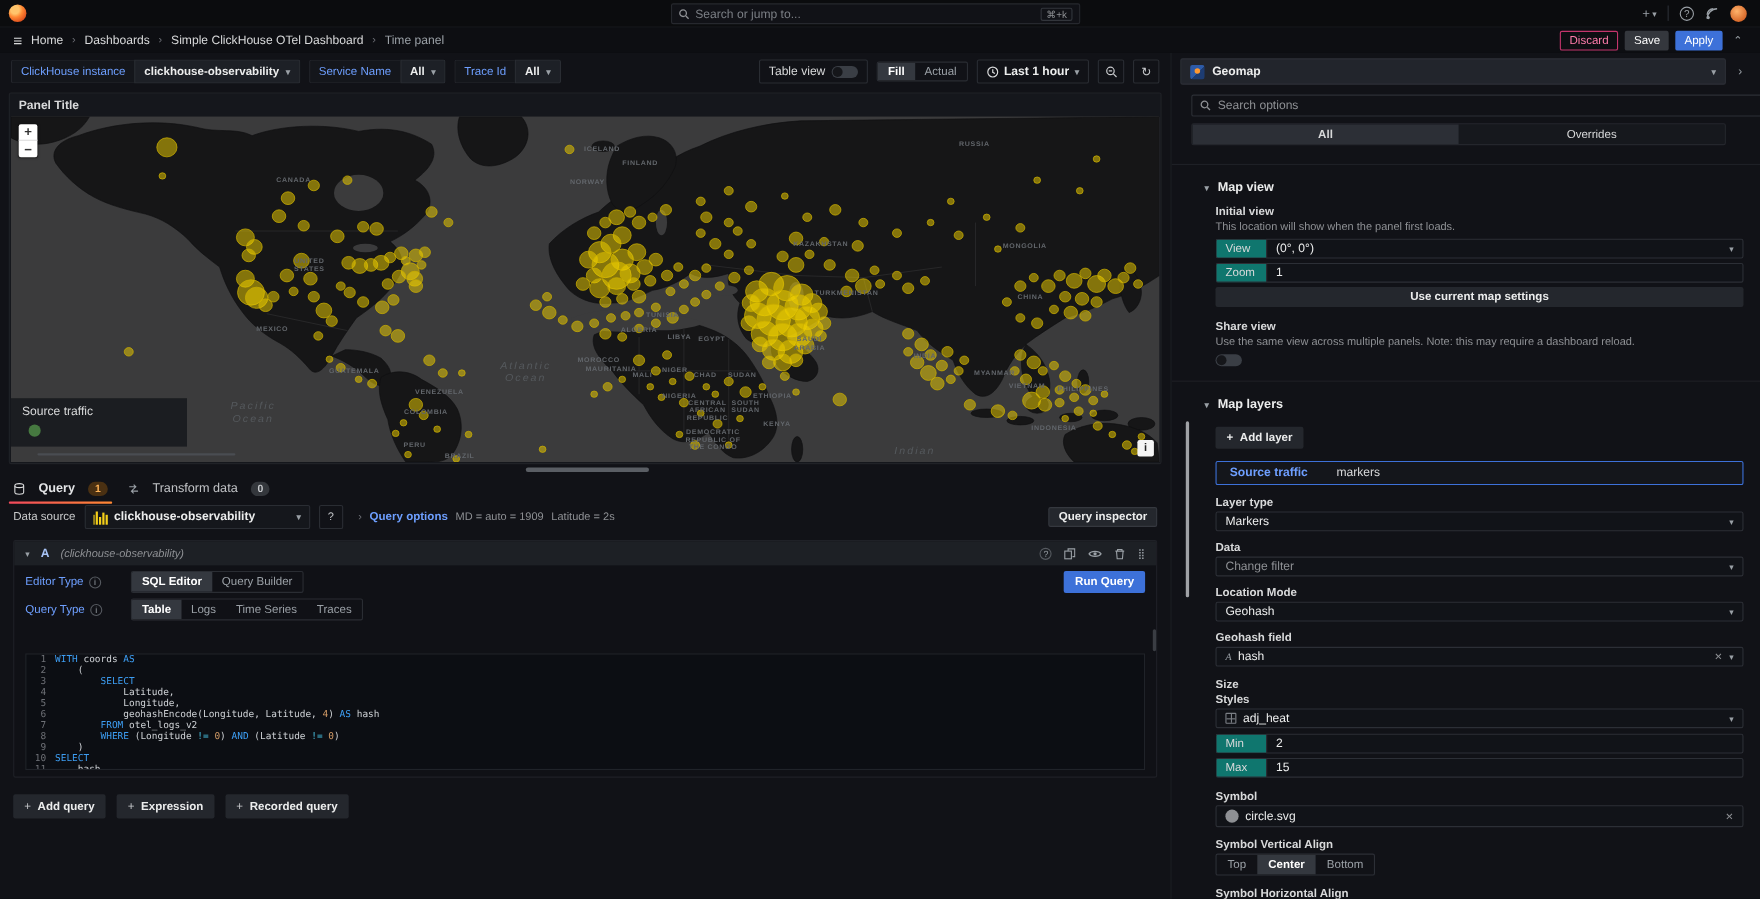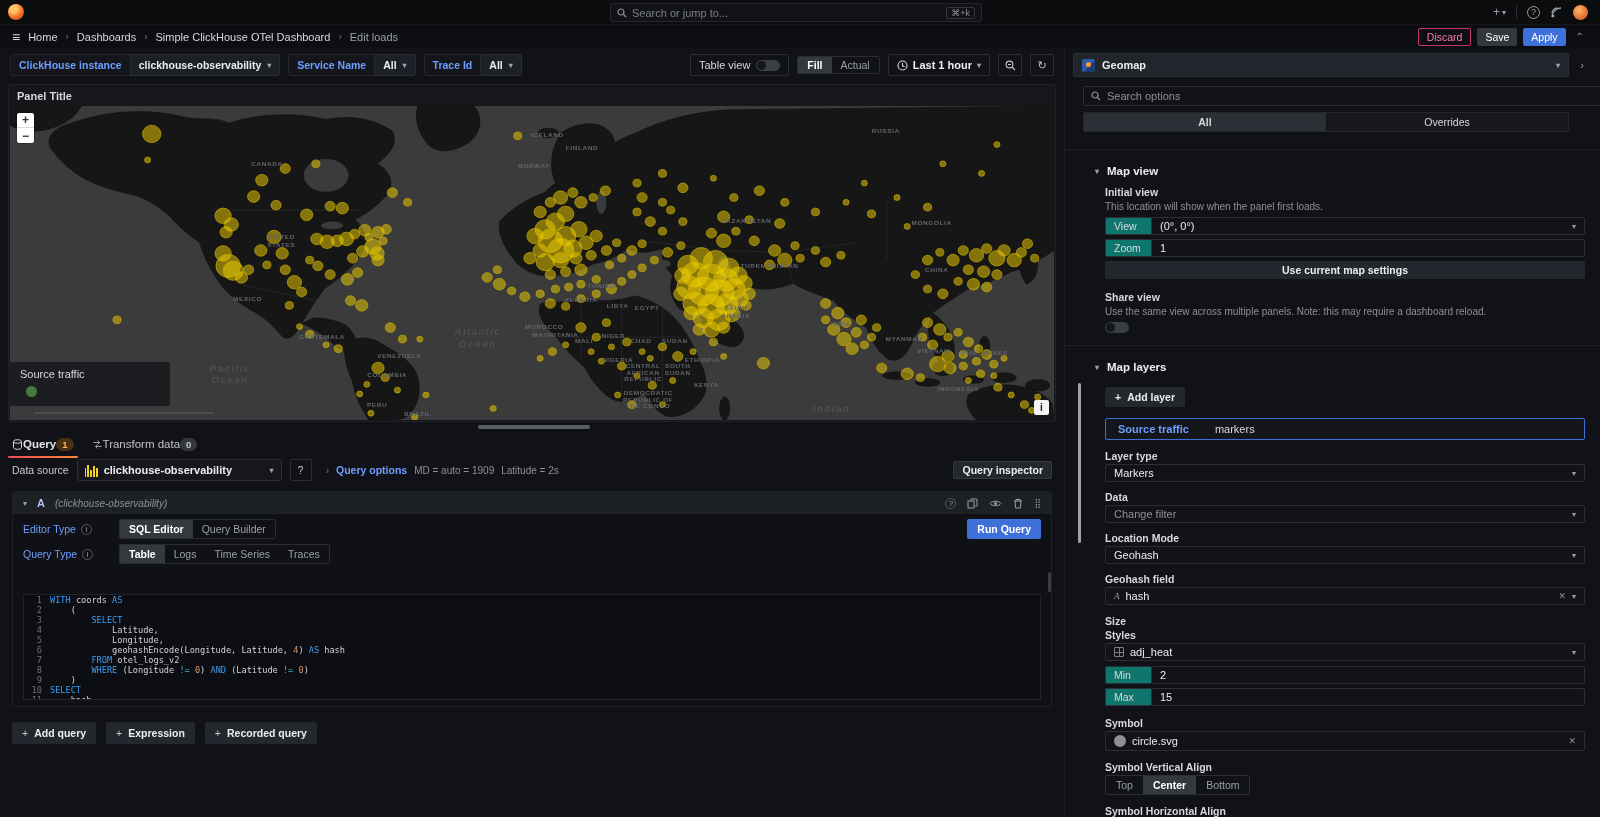--- a/index.html
+++ b/index.html
@@ -27,21 +27,21 @@
   .btn-discard { border:1px solid #c4356c; color:#ff7cab; background:transparent;text-align:center; }
   .btn-save { background:#34373d; color:#fff; }
   .btn-apply { background:#3d71d9; color:#fff; }
   .nav-collapse { color:#9aa0a6; font-size:10px; padding:0 4px;}
 
   
   .main { position:absolute; left:0; top:48px; width:1064px; height:769px; background:#111217; }
 
   .filterbar { position:absolute; left:0; top:0; width:100%; height:34px; display:flex; align-items:center; padding:0 10px; gap:8px; }
   .chip-group { display:flex; align-items:stretch; height:22px; border-radius:2px; overflow:hidden; }
-  .chip-label { background:#14161b; color:#6e9fff; display:flex; align-items:center; padding:0 8px; font-size:10.5px; border:1px solid #24262c; border-right:none; border-radius:2px 0 0 2px;font-weight:bold;}
+  .chip-label { background:#14161b; color:#6e9fff; display:flex; align-items:center; padding:0 8px; font-size:10.5px; border:1px solid #24262c; border-right:none; border-radius:2px 0 0 2px;}
   .chip-value { background:#1d2026; color:#eceded; font-weight:bold; display:flex; align-items:center; gap:6px; padding:0 8px; font-size:10.5px; border:1px solid #2a2d33; border-radius:0 2px 2px 0;}
   .fb-right { margin-left:auto; display:flex; align-items:center; gap:8px; }
   .tableview { display:flex; align-items:center; gap:6px; border:1px solid #2a2d33; border-radius:2px; height:22px; padding:0 8px; color:#d8d9da; }
   .toggle { width:24px; height:11px; border-radius:6px; background:#3a3e45; position:relative; }
   .toggle::after { content:""; position:absolute; left:1px; top:1px; width:9px; height:9px; border-radius:50%; background:#15161a; }
   .seg-group { display:flex; border:1px solid #2a2d33; border-radius:2px; height:18px; overflow:hidden;}
   .seg { display:flex; align-items:center; padding:0 9px; color:#9aa0a6; font-size:10.5px; }
   .seg.active { background:#34383f; color:#fff; font-weight:bold; }
   .timepicker { display:flex; align-items:center; gap:5px; border:1px solid #2a2d33; border-radius:2px; height:22px; padding:0 8px; color:#eceded; font-weight:bold;}
   .sq-btn { border:1px solid #2a2d33; border-radius:2px; height:22px; width:24px; display:flex; align-items:center; justify-content:center; color:#c7c9cc;}
@@ -58,21 +58,21 @@
   .legend-title { font-size:11px; color:#d8d9da; }
   .legend-dot { width:11px; height:11px; border-radius:50%; background:#4e8a45; opacity:.85; margin:6px 0 0 6px; }
   .legend-bar { position:absolute; left:24px; bottom:6px; width:180px; height:2px; background:#4a4d52; border-radius:1px; z-index:5;}
   .attribution { position:absolute; right:5px; bottom:5px; width:15px; height:15px; background:#f4f4f4; border-radius:2px; color:#222; font-weight:bold; font-size:10px; display:flex; align-items:center; justify-content:center; z-index:5;}
   .land-label { fill:#62666b; font-size:6.3px; font-weight:bold; letter-spacing:.6px; text-anchor:middle; font-family:"Liberation Sans",sans-serif;}
   .ocean-label { fill:#55595d; font-size:9.5px; font-style:italic; letter-spacing:1.8px; text-anchor:middle; font-family:"Liberation Sans",sans-serif;}
   .drag-handle { position:absolute; left:478px; top:377px; width:112px; height:4px; border-radius:2px; background:#5a5e64; }
 
   
   .tabsbar { position:absolute; left:0px; top:384px; width:100%; height:24px; display:flex; align-items:center; padding:0 12px; gap:18px; }
-  .qtab { display:flex; align-items:center; gap:0; height:24px; position:relative; color:#e3e4e6; font-weight:bold; font-size:11.5px;}
+  .qtab { display:flex; align-items:center; gap:12px; height:24px; position:relative; color:#e3e4e6; font-weight:bold; font-size:11.5px;}
   .qtab.inactive { color:#c0c2c5; font-weight:normal;}
   .qtab .underline { position:absolute; left:-4px; right:-4px; bottom:-2px; height:2px; background:linear-gradient(90deg,#f2495c,#ff8833); border-radius:1px;}
   .badge { border-radius:9px; padding:1px 6px; font-size:9.5px; font-weight:bold; }
   .badge-orange { background:#4a3012; color:#ffb357; }
   .badge-gray { background:#34373c; color:#c7c9cc; }
 
   
   .dsrow { position:absolute; left:0; top:409px; width:100%; height:26px; display:flex; align-items:center; padding:0 12px; gap:8px;}
   .ds-label { color:#c8c9ca; font-size:10.5px; }
   .ds-select { width:205px; height:22px; background:#15171c; border:1px solid #2a2d33; border-radius:2px; display:flex; align-items:center; gap:6px; padding:0 7px; color:#eceded; font-weight:bold;}
@@ -172,21 +172,21 @@
 </div>
 
 <div class="navbar">
   <span class="icon" style="font-size:14px;color:#d8d9da;">≡</span>
   <span class="crumb">Home</span>
   <span class="crumb-sep">›</span>
   <span class="crumb">Dashboards</span>
   <span class="crumb-sep">›</span>
   <span class="crumb">Simple ClickHouse OTel Dashboard</span>
   <span class="crumb-sep">›</span>
-  <span class="crumb dim">Edit loads</span>
+  <span class="crumb dim">Time panel</span>
   <div class="nav-actions">
     <span class="btn btn-discard">Discard</span>
     <span class="btn btn-save">Save</span>
     <span class="btn btn-apply">Apply</span>
     <span class="nav-collapse">⌃</span>
   </div>
 </div>
 
 <div class="main">
 

